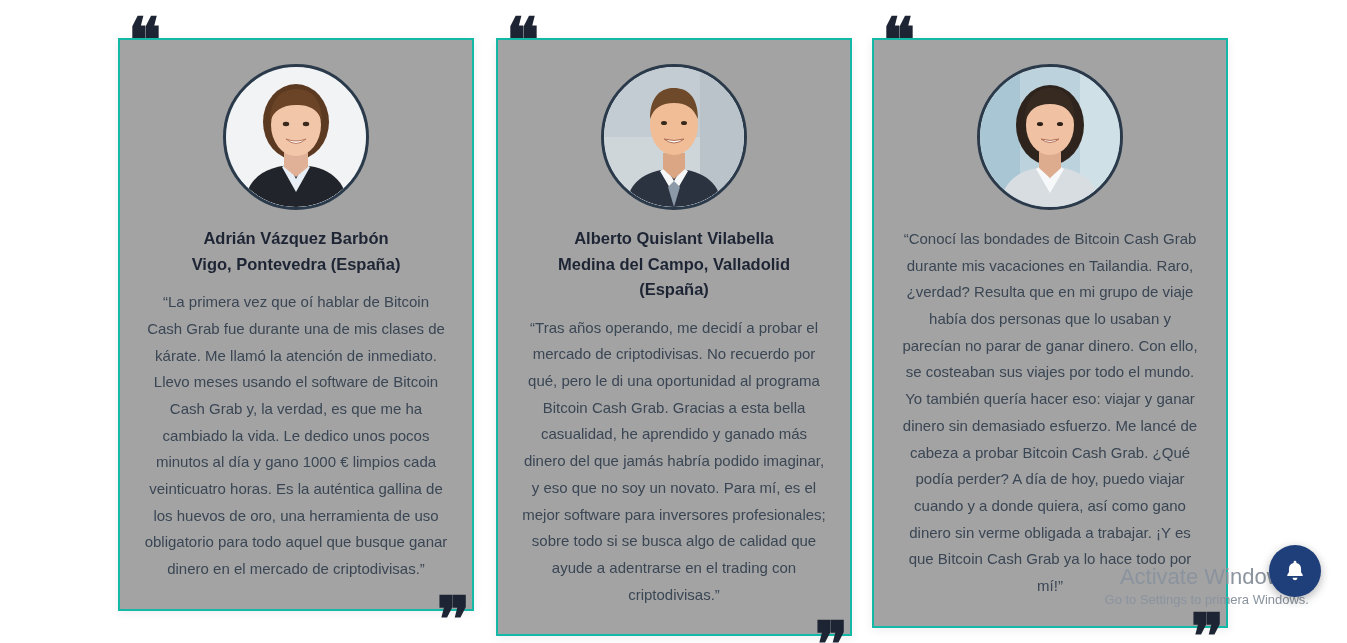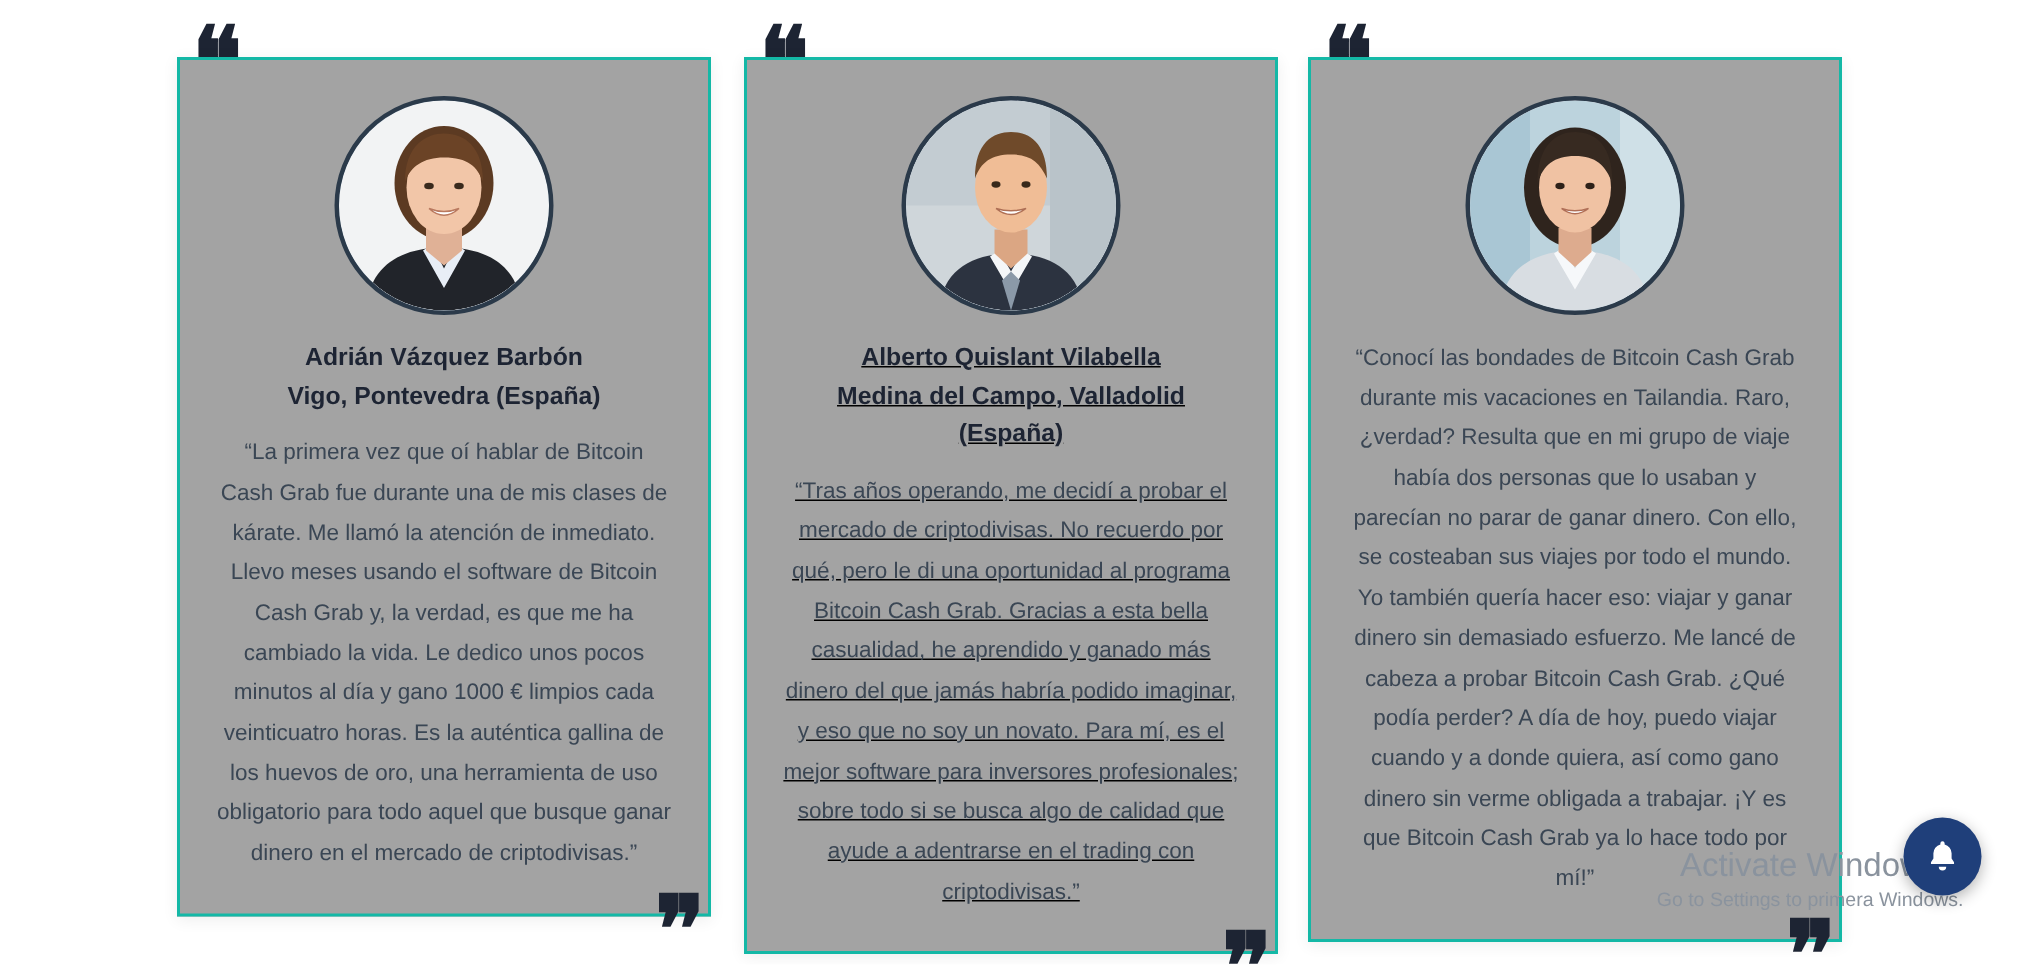--- a/index.html
+++ b/index.html
@@ -25,21 +25,21 @@
     left: 0;
     width: 1347px;
     height: 643px;
   }
 
   .card-wrap {
     position: absolute;
     width: 356px;
   }
   .card-wrap.c0 { left: 118px; top: 38px; }
-  .card-wrap.c1 { left: 496px; top: 38px; text-decoration: underline; }
+  .card-wrap.c1 { left: 496px; top: 38px; }
   .card-wrap.c2 { left: 872px; top: 38px; }
 
   .quote-open {
     position: absolute;
     top: -28px;
     left: 10px;
     font-size: 62px;
     line-height: 1;
     color: #1d2433;
     font-family: "DejaVu Serif", serif;

